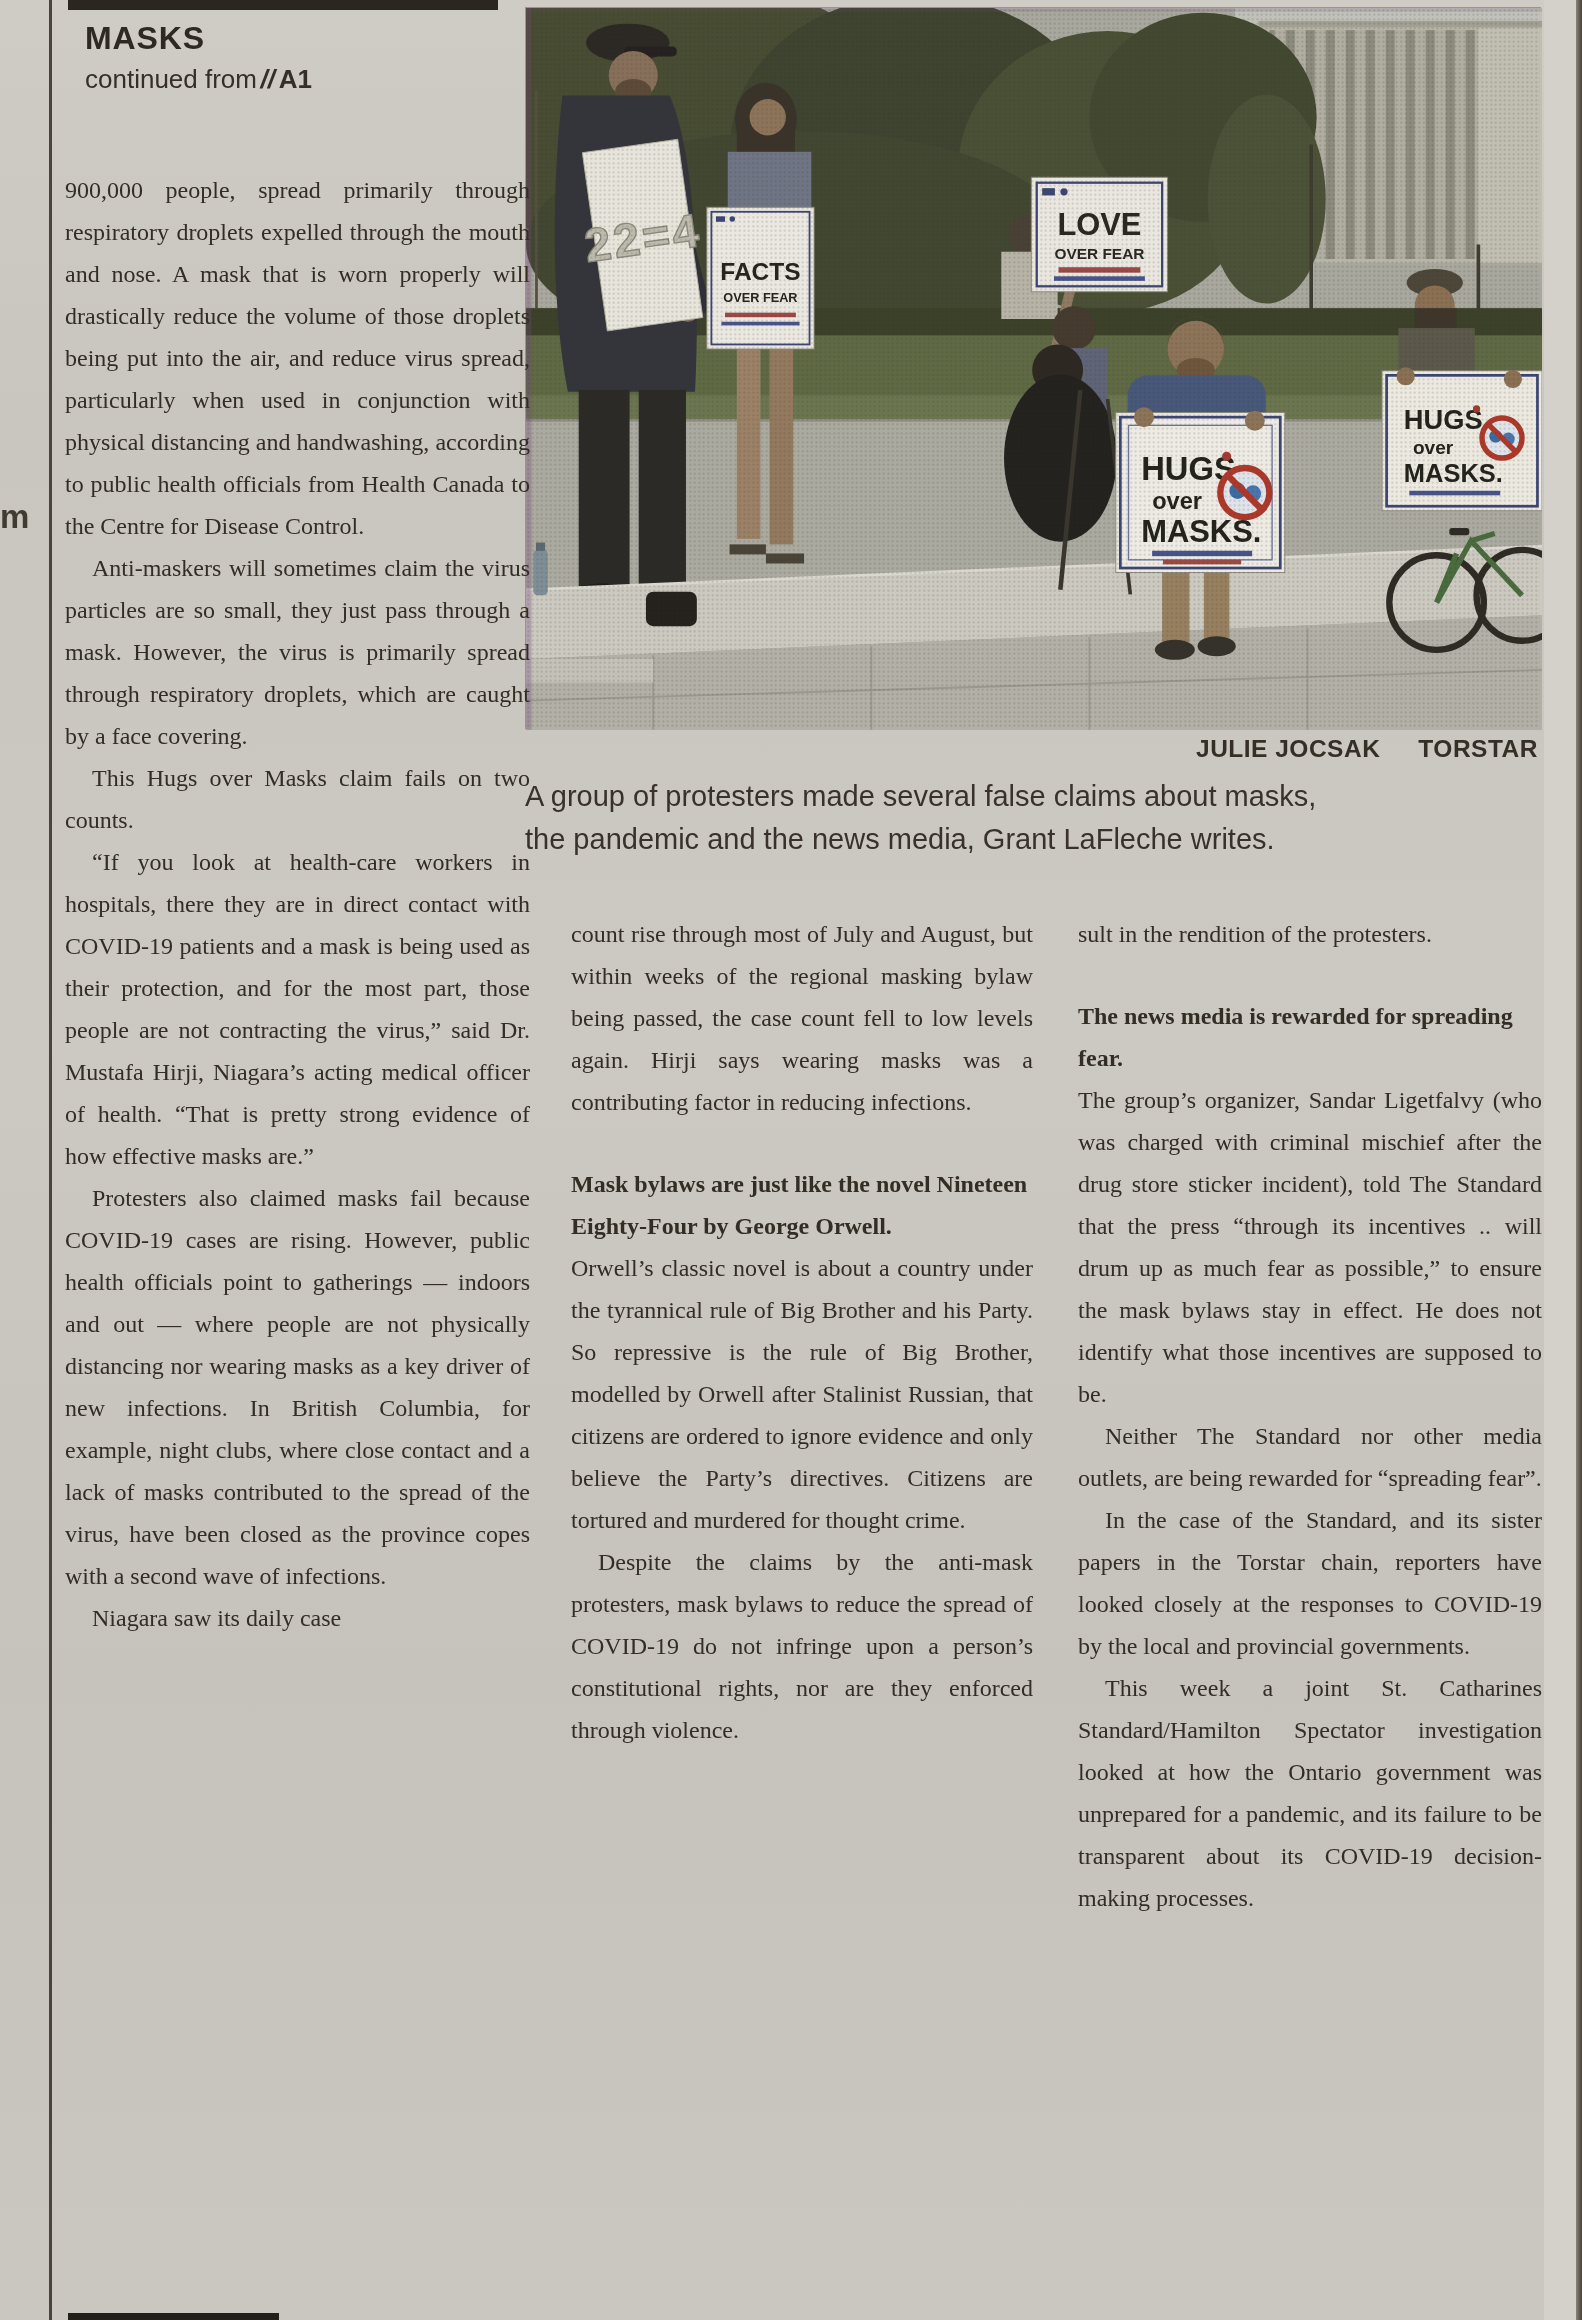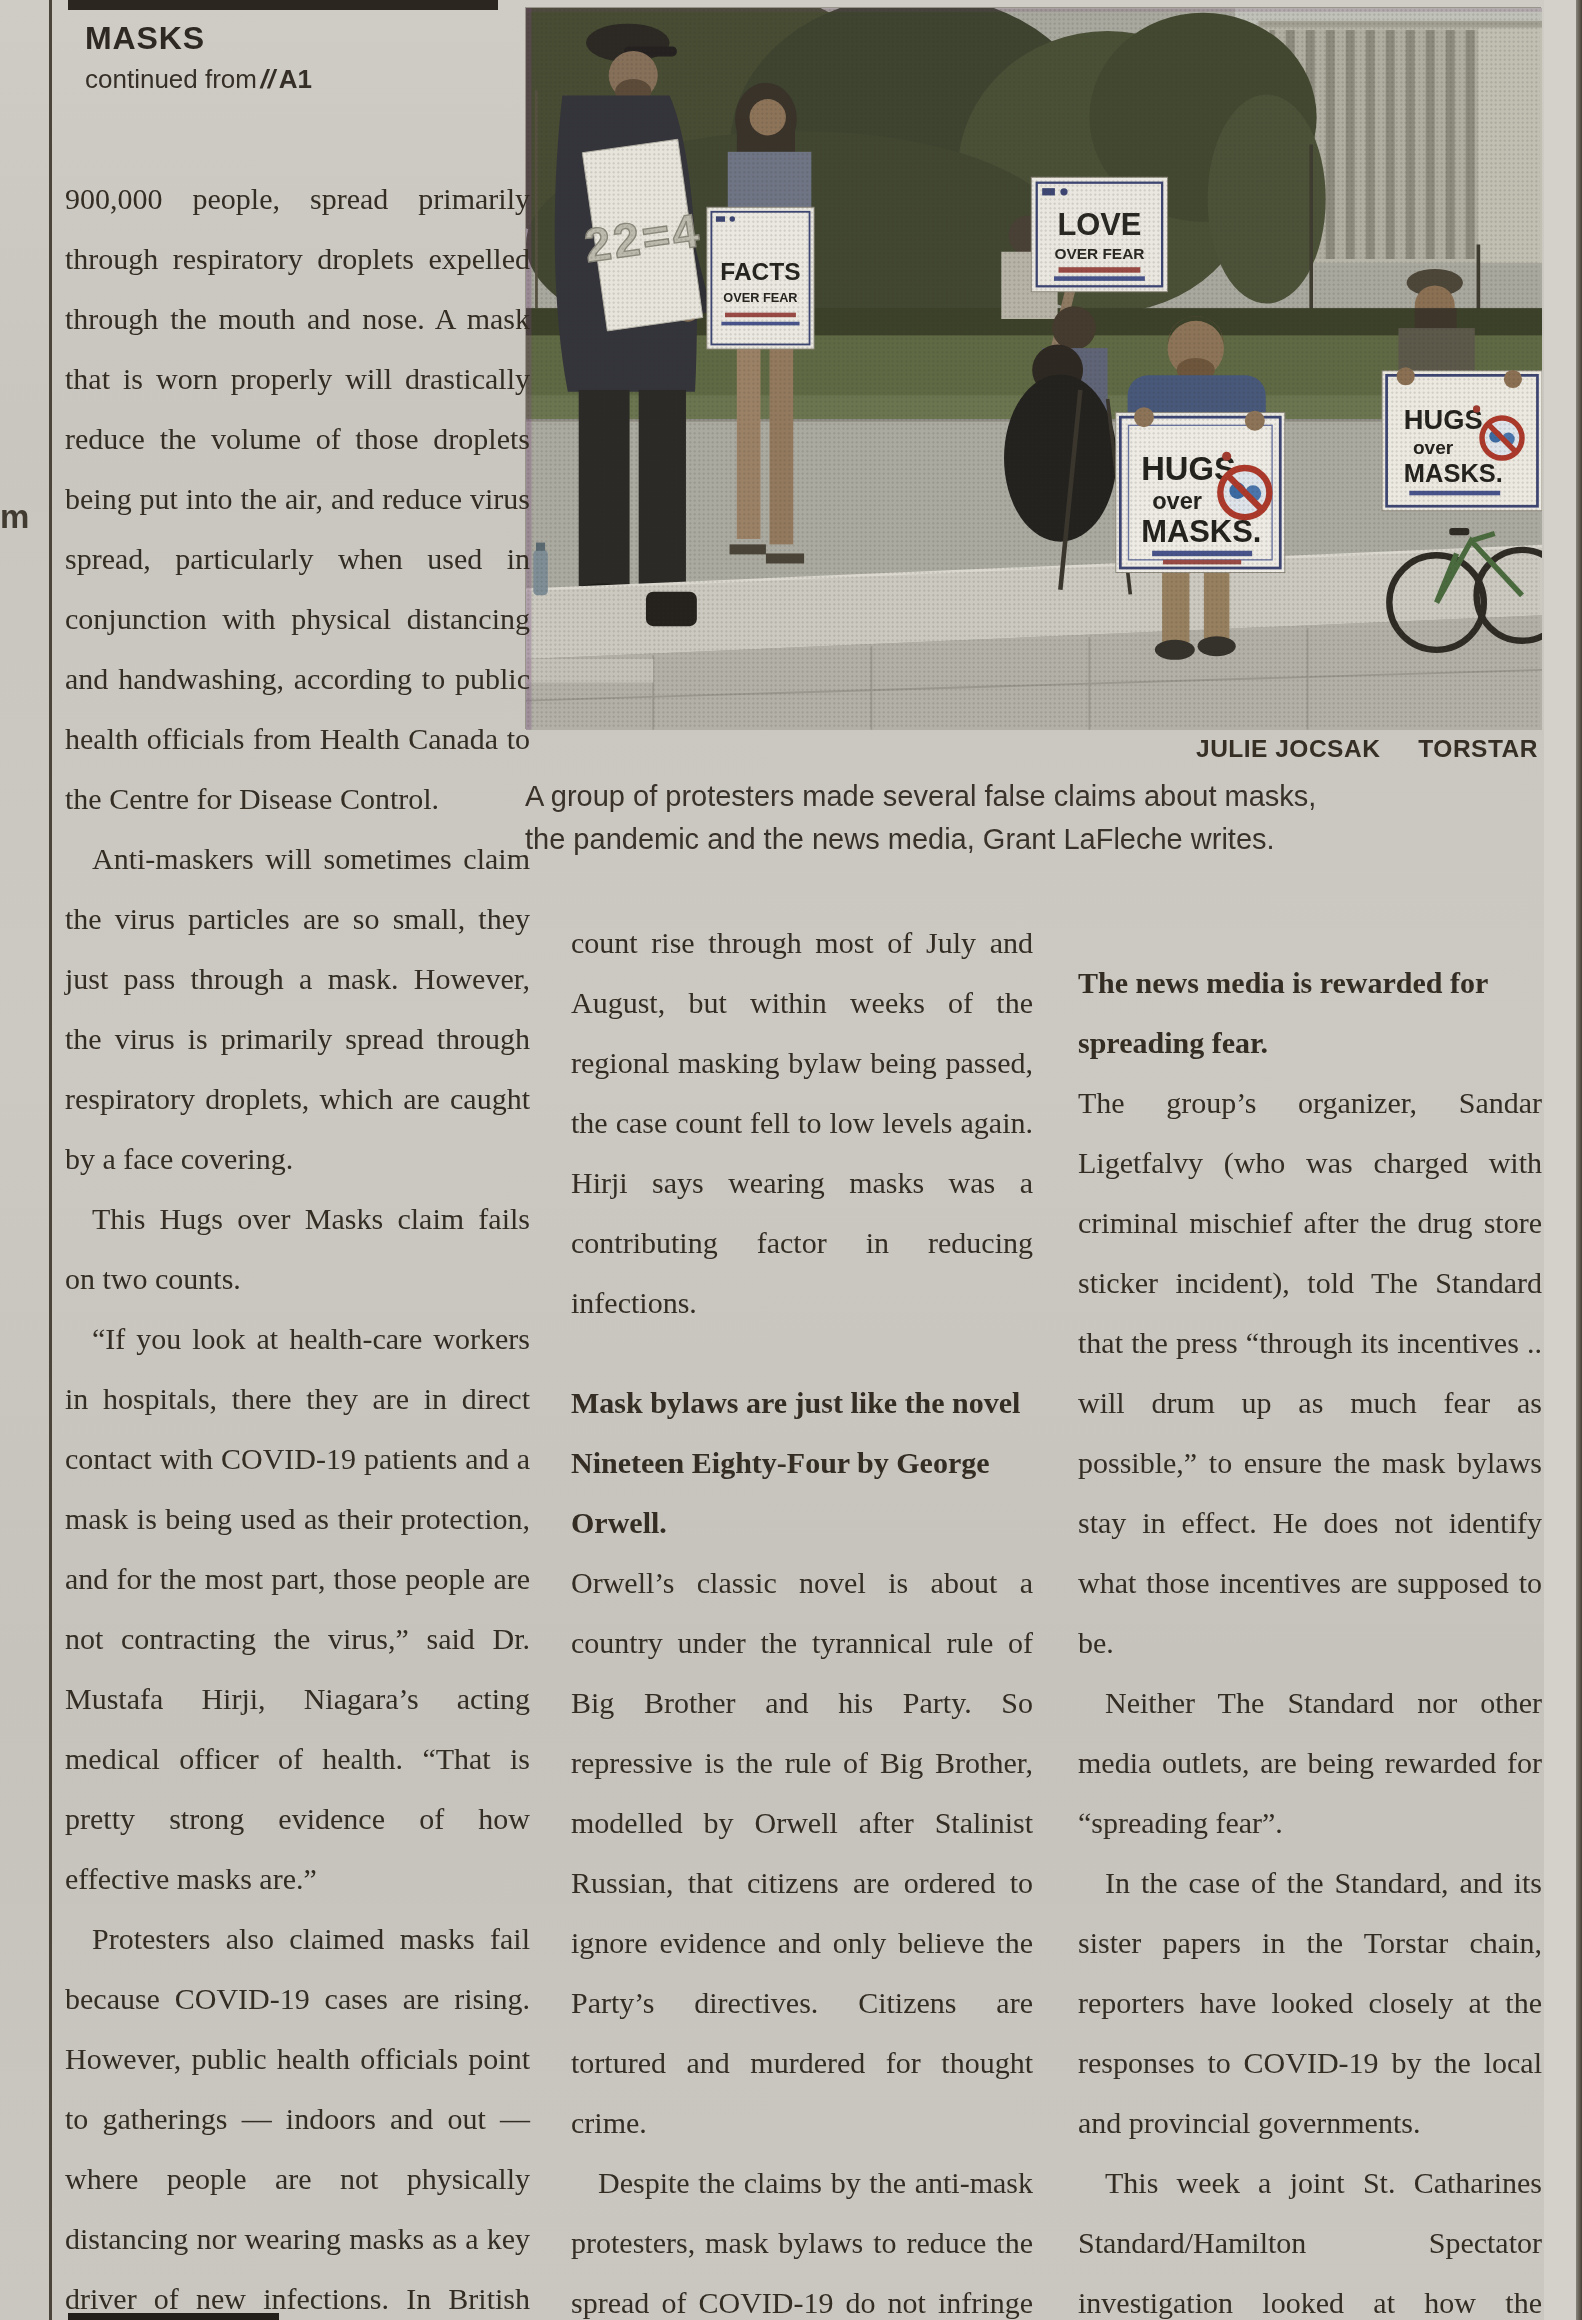--- a/index.html
+++ b/index.html
@@ -23,21 +23,21 @@
   .continued .pageref{font-weight:700;}
   
   figure.photo{position:absolute;left:525px;top:7.3px;width:1016px;height:722px;margin:0;border:0.9px solid #9a958c;box-sizing:border-box;}
   figure.photo svg{position:absolute;inset:0;}
   .halftone{position:absolute;inset:0;background-image:radial-gradient(rgba(52,48,40,0.15) 0.9px, transparent 1.3px);background-size:4.5px 4.5px;pointer-events:none;}
   
   .credit{position:absolute;left:525px;top:735px;width:1013px;text-align:right;font-family:"Liberation Sans",sans-serif;font-weight:700;font-size:24.5px;letter-spacing:0.5px;color:#362f26;}
   .credit .agency{margin-left:38px;}
   .caption{position:absolute;left:525px;top:775px;width:991px;font-family:"Liberation Sans",sans-serif;font-size:29px;line-height:43px;color:#39322a;}
   
-  .col{position:absolute;font-size:30px;line-height:60px;text-align:justify;color:#332d24;}
+  .col{position:absolute;font-size:24px;line-height:42px;text-align:justify;color:#332d24;}
   .col1{left:65px;top:169px;width:465px;height:2146px;}
   .col2{left:571px;top:913px;width:462px;height:1405px;}
   .col3{left:1078px;top:913px;width:464px;height:1405px;}
   .col p{margin:0;}
   .col p.indent{text-indent:27px;}
   .col p.subhead{font-weight:700;margin-top:40px;text-align:left;text-indent:0;}
   
   text{font-family:"Liberation Sans",sans-serif;}
 </style>
 </head>
@@ -273,20 +273,21 @@
       <p class=" indent">Protesters also claimed masks fail because COVID-19 cases are rising. However, public health officials point to gatherings — indoors and out — where people are not physically distancing nor wearing masks as a key driver of new infections. In British Columbia, for example, night clubs, where close contact and a lack of masks contributed to the spread of the virus, have been closed as the province copes with a second wave of infections.</p>
       <p class=" indent">Niagara saw its daily case</p>
     </section>
   <section class="col col2">
       <p class="">count rise through most of July and August, but within weeks of the regional masking bylaw being passed, the case count fell to low levels again. Hirji says wearing masks was a contributing factor in reducing infections.</p>
       <p class="subhead">Mask bylaws are just like the novel Nineteen Eighty-Four by George Orwell.</p>
       <p class="">Orwell’s classic novel is about a country under the tyrannical rule of Big Brother and his Party. So repressive is the rule of Big Brother, modelled by Orwell after Stalinist Russian, that citizens are ordered to ignore evidence and only believe the Party’s directives. Citizens are tortured and murdered for thought crime.</p>
       <p class=" indent">Despite the claims by the anti-mask protesters, mask bylaws to reduce the spread of COVID-19 do not infringe upon a person’s constitutional rights, nor are they enforced through violence.</p>
     </section>
   <section class="col col3">
+      <p class="">sult in the rendition of the protesters.</p>
       <p class="subhead">The news media is rewarded for spreading fear.</p>
       <p class="">The group’s organizer, Sandar Ligetfalvy (who was charged with criminal mischief after the drug store sticker incident), told The Standard that the press “through its incentives .. will drum up as much fear as possible,” to ensure the mask bylaws stay in effect. He does not identify what those incentives are supposed to be.</p>
       <p class=" indent">Neither The Standard nor other media outlets, are being rewarded for “spreading fear”.</p>
       <p class=" indent">In the case of the Standard, and its sister papers in the Torstar chain, reporters have looked closely at the responses to COVID-19 by the local and provincial governments.</p>
       <p class=" indent">This week a joint St. Catharines Standard/Hamilton Spectator investigation looked at how the Ontario government was unprepared for a pandemic, and its failure to be transparent about its COVID-19 decision-making processes.</p>
     </section>
 
 </div>
 
 

